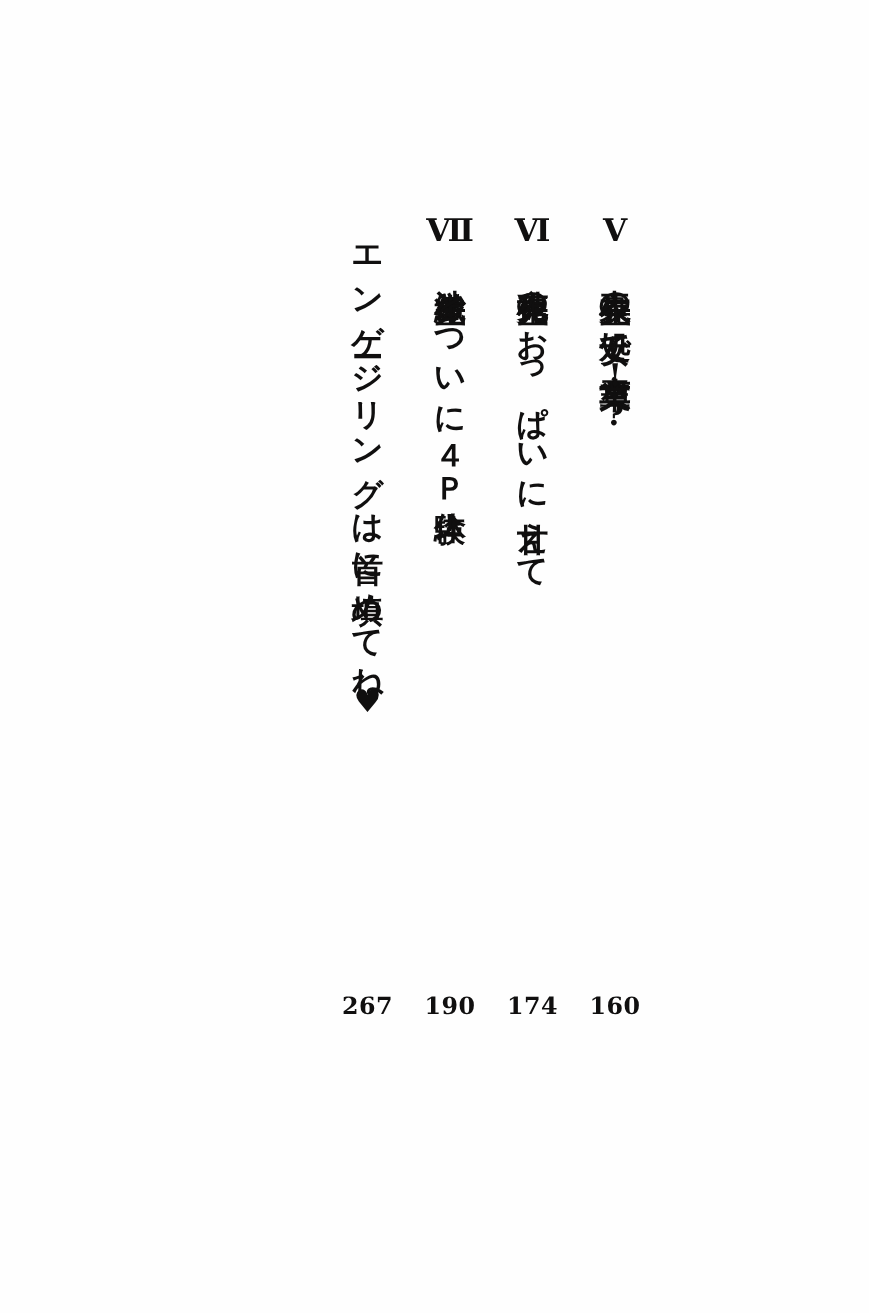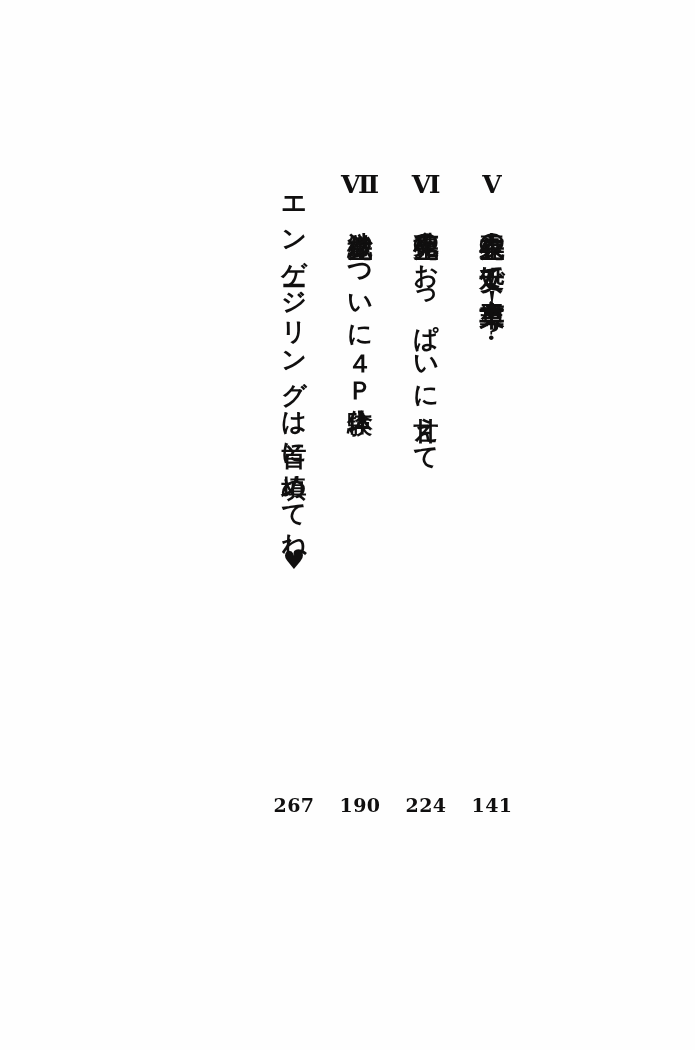--- a/index.html
+++ b/index.html
@@ -120,19 +120,19 @@
     </div>
 
     <div class="toc-entry no-num">
       <div class="entry-num"></div>
       <div class="entry-text heart-line">エンゲージリングは首に填めてね♥</div>
     </div>
 
   </div>
 
   <div class="pages">
-    <div class="page-num">141</div>
-    <div class="page-num">224</div>
+    <div class="page-num">160</div>
+    <div class="page-num">174</div>
     <div class="page-num">190</div>
     <div class="page-num">267</div>
   </div>
 
 </div>
 
 </body></html>

